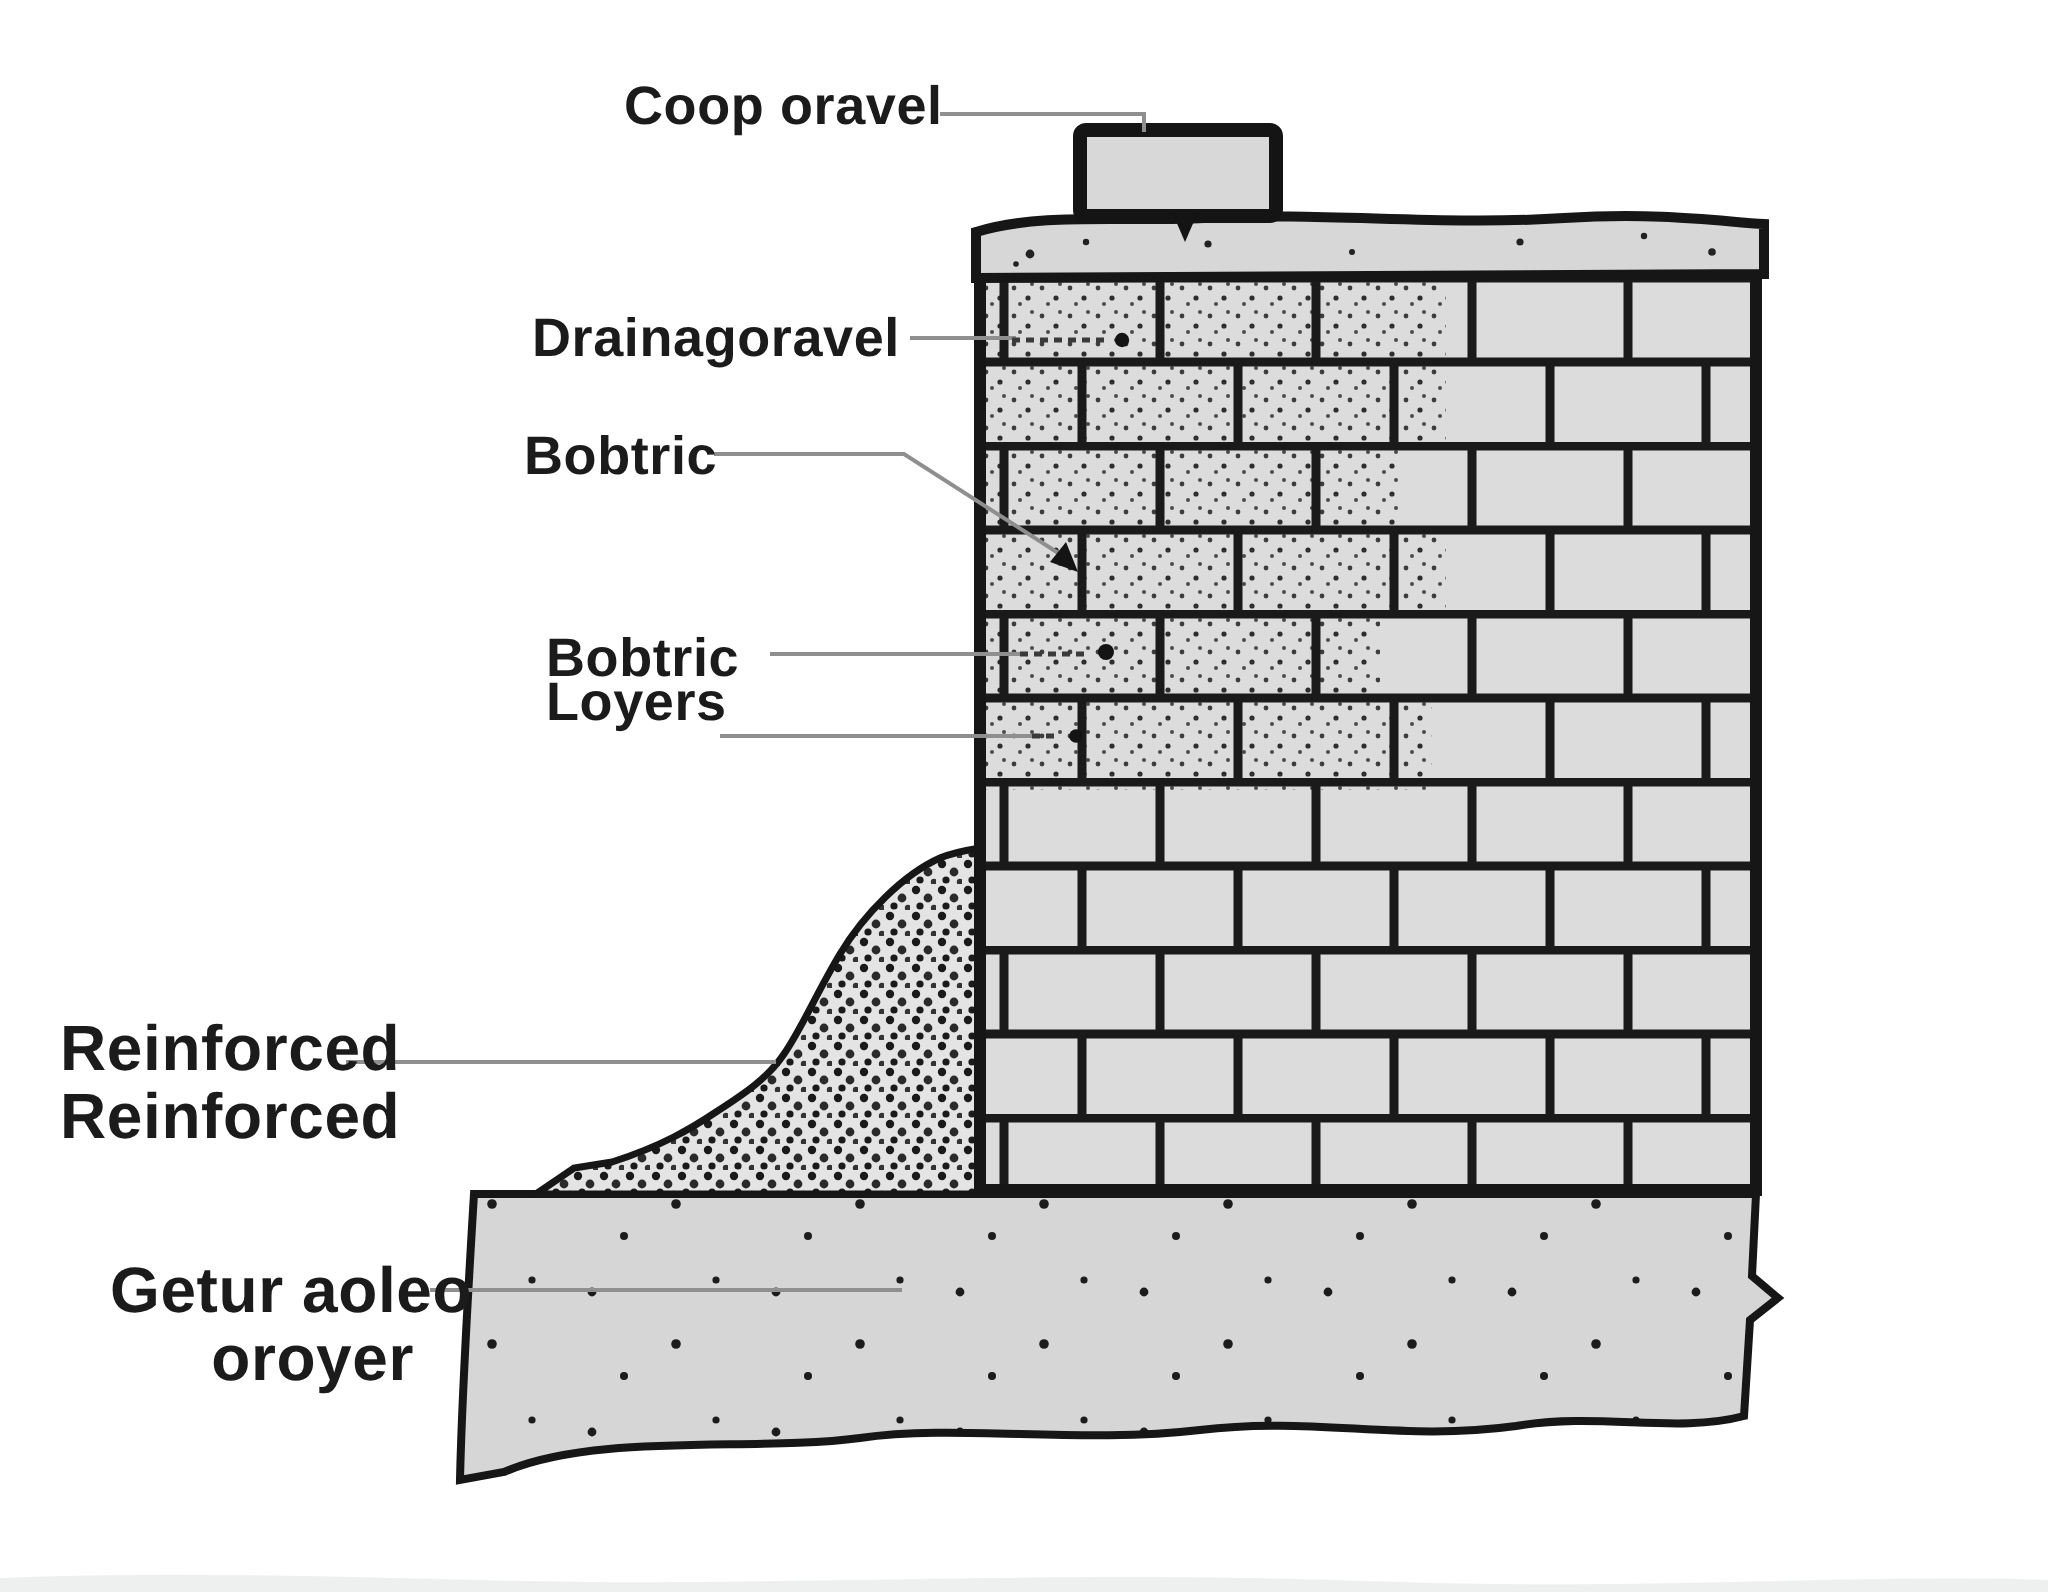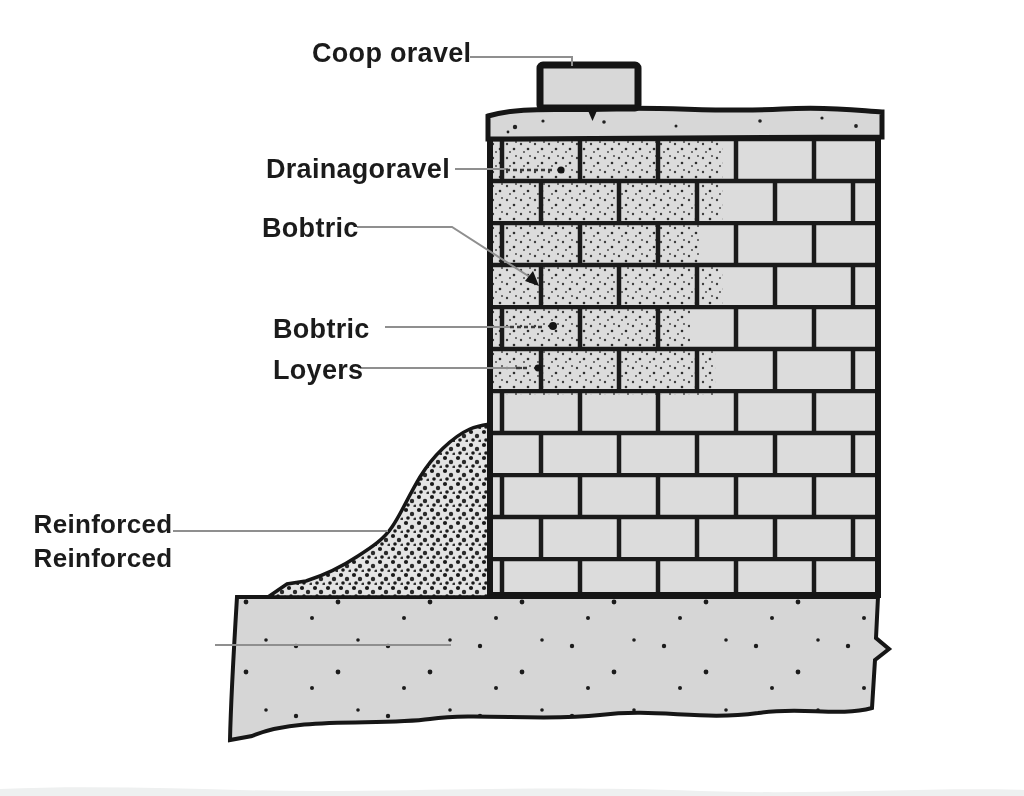--- a/index.html
+++ b/index.html
@@ -14,21 +14,21 @@
   svg{position:absolute;left:0;top:0;}
   .lbl{
     position:absolute;
     color:#1b1b1b;
     font-weight:bold;
     font-size:27px;
     letter-spacing:.3px;
     white-space:nowrap;
     line-height:34px;
   }
-  .lbl.small{font-size:26px;}
+  .lbl.small{font-size:32px;}
   .lbl.center{text-align:center;}
   .lbl.right{text-align:right;}
 </style>
 </head>
 <body>
 
 <div id="stage">
 
   <svg width="1024" height="796" viewBox="0 0 1024 796">
     <defs>
@@ -122,21 +122,25 @@
   </svg>
 
   <div class="lbl" style="left:312px;top:36px;">Coop oravel</div>
 
   <div class="lbl" style="left:262px;top:211px;">Bobtric</div>
 
   <div class="lbl" style="left:266px;top:152px;">Drainagoravel</div>
 
   <div class="lbl" style="left:273px;top:312px;">Bobtric</div>
 
-  <div class="lbl" style="left:273px;top:353px;">Loyers</div>
+  <div class="lbl" style="left:273px;top:334px;">Loyers</div>
 
   <div class="lbl small center" style="left:30px;top:507px;width:146px;">
     <div>Reinforced</div>
     <div>Reinforced</div>
   </div>
 
+  <div class="lbl small right" style="left:55px;top:628px;width:152px;">
+    <div>Getur aoleo</div>
+    <div>oroyer</div>
+  </div>
 
 </div>
 
 </body></html>

